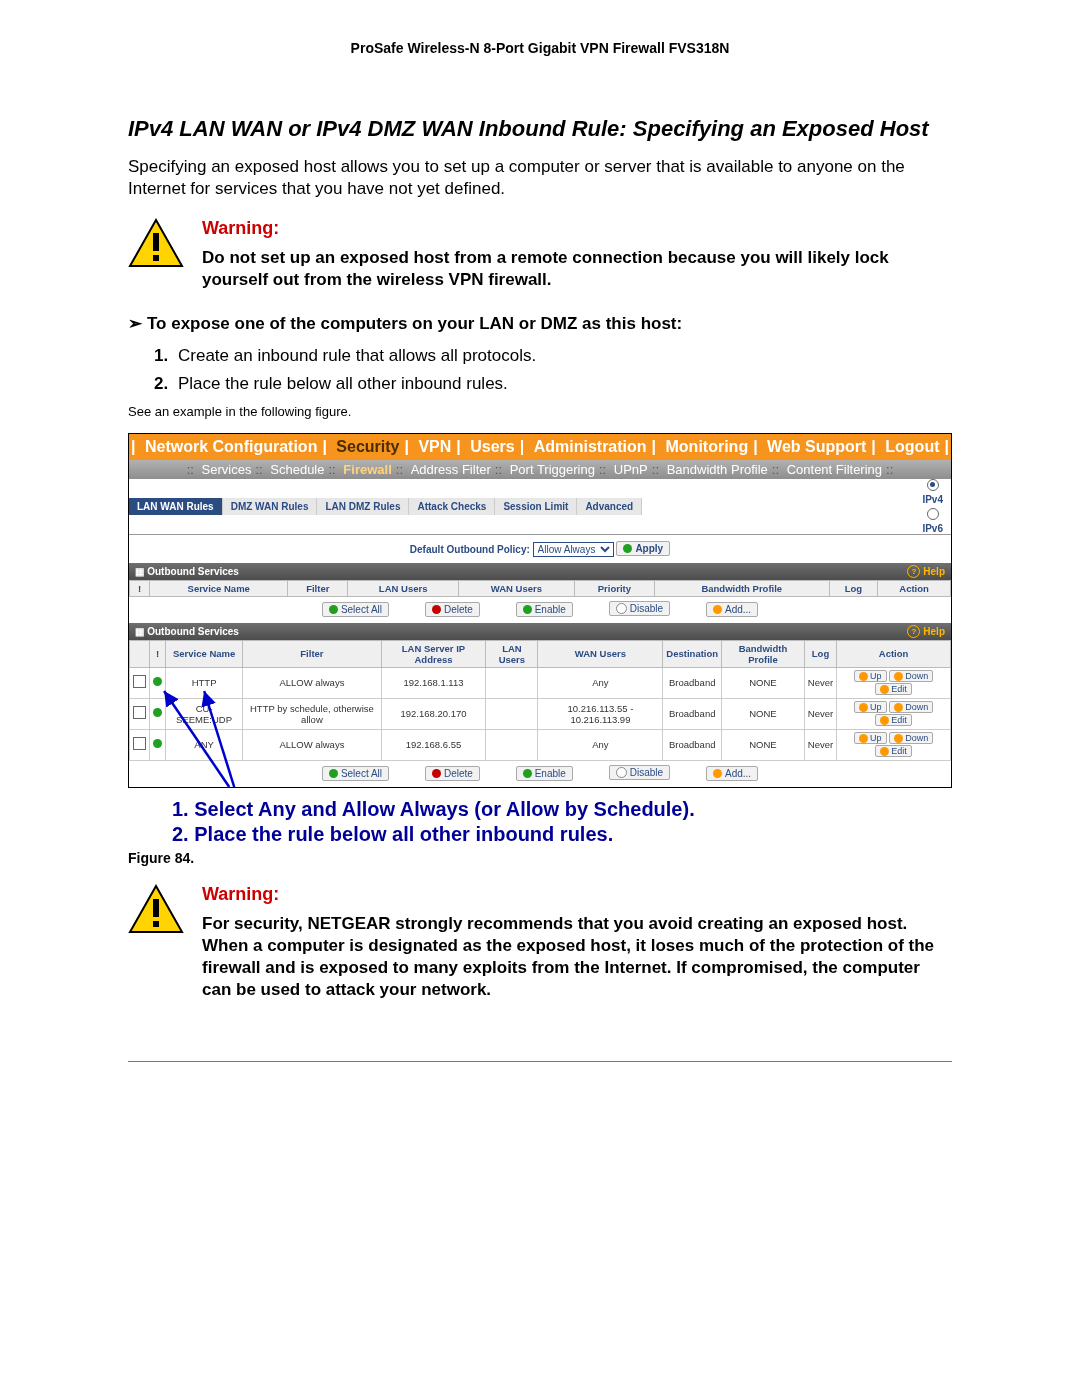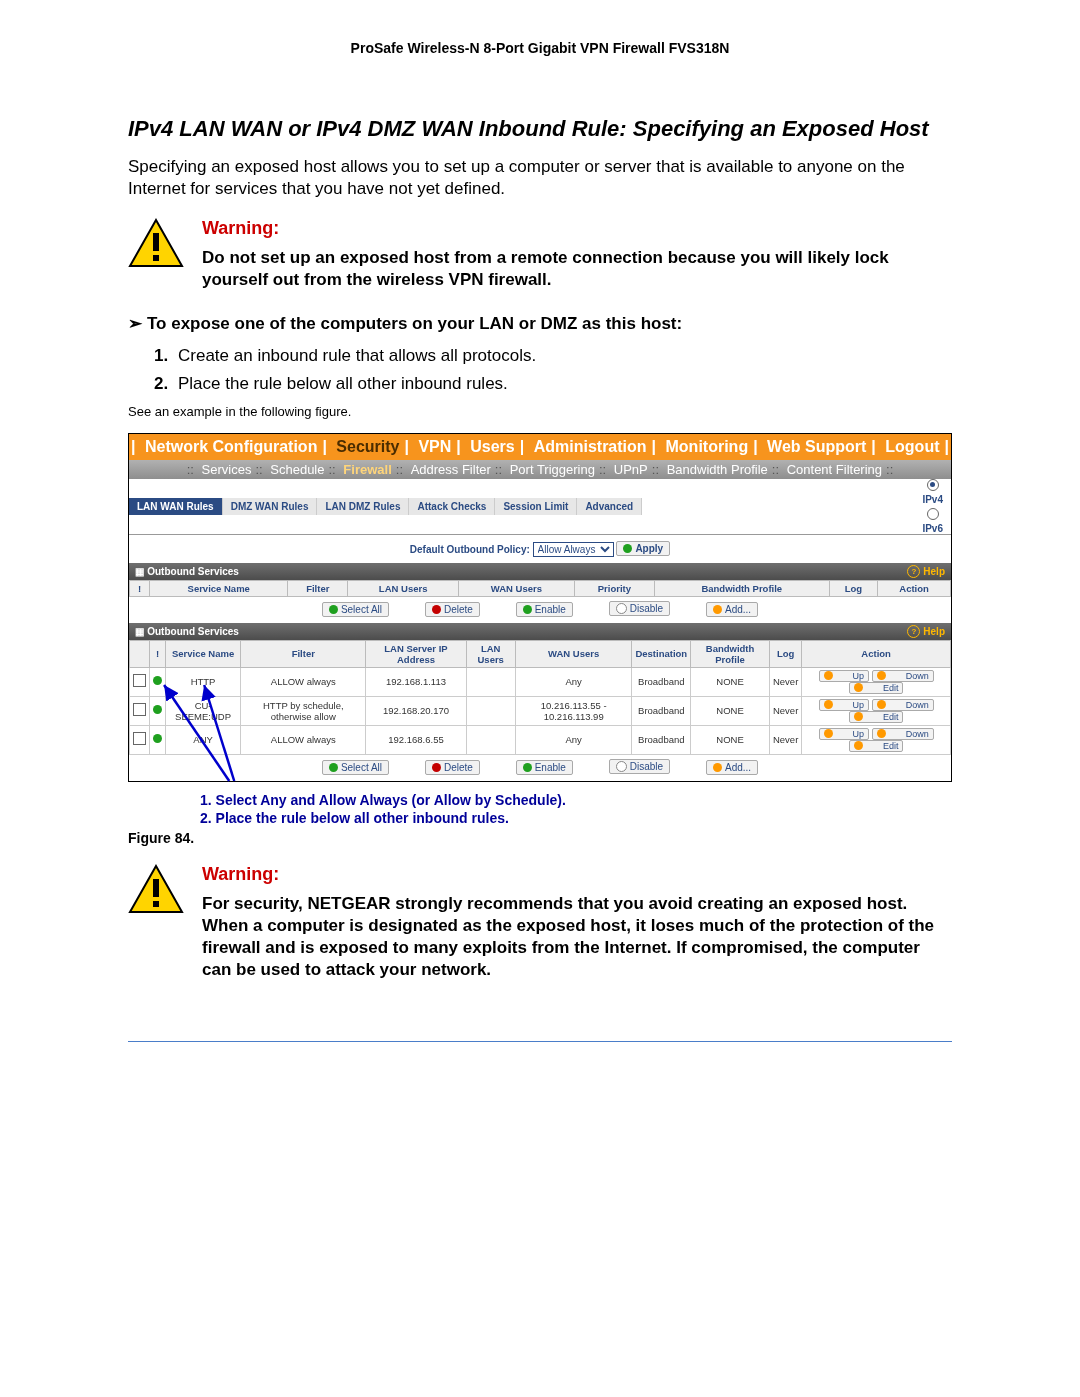--- a/index.html
+++ b/index.html
@@ -154,21 +154,21 @@
   }
   table.svc td {
     border:1px solid #ccc;
     padding:2px 3px;
     text-align:center;
     color:#333;
   }
   .chk { width:11px; height:11px; border:1px solid #666; display:inline-block; background:#fff;}
   .dot-green { width:9px;height:9px; background:#1fa01f; border-radius:50%; display:inline-block;}
   .action-pill {
-    display:inline-flex; align-items:flex-start; gap:20px;
+    display:inline-flex; align-items:flex-end; gap:2px;
     border:1px solid #aaa; border-radius:2px; background:#f3f3f3;
     padding:0 4px; font-size:9px; color:#2b4b83;
   }
   .ico { width:9px; height:9px; display:inline-block; border-radius:50%;}
   .ic-sel{ background:#1fa01f;}
   .ic-del{ background:#c40000;}
   .ic-en{ background:#1fa01f;}
   .ic-dis{ border:1px solid #888; background:#fff;}
   .ic-add{ background:#ff9900;}
   .ic-up{ background:#ff9900;}
@@ -178,23 +178,22 @@
     text-align:center;
     padding:4px 0 6px;
   }
   .btn-row .pill-btn { margin:0 16px;}
   .callouts {
     margin: 10px 0 4px 44px;
   }
   .callouts .co {
     color:#000099;
     font-weight:bold;
-    font-size:14px;
+    font-size:20px;
     margin-bottom:2px;
-    margin-left:28px;
   }
   .figure-label {
     font-weight:bold;
     font-size:14px;
     margin-bottom:4px;
   }
   .footer-rule { border:none; border-top:1px solid #4a7dc9; margin-top:60px;}
   .footer {
     text-align:center;
     font-size:14px;

